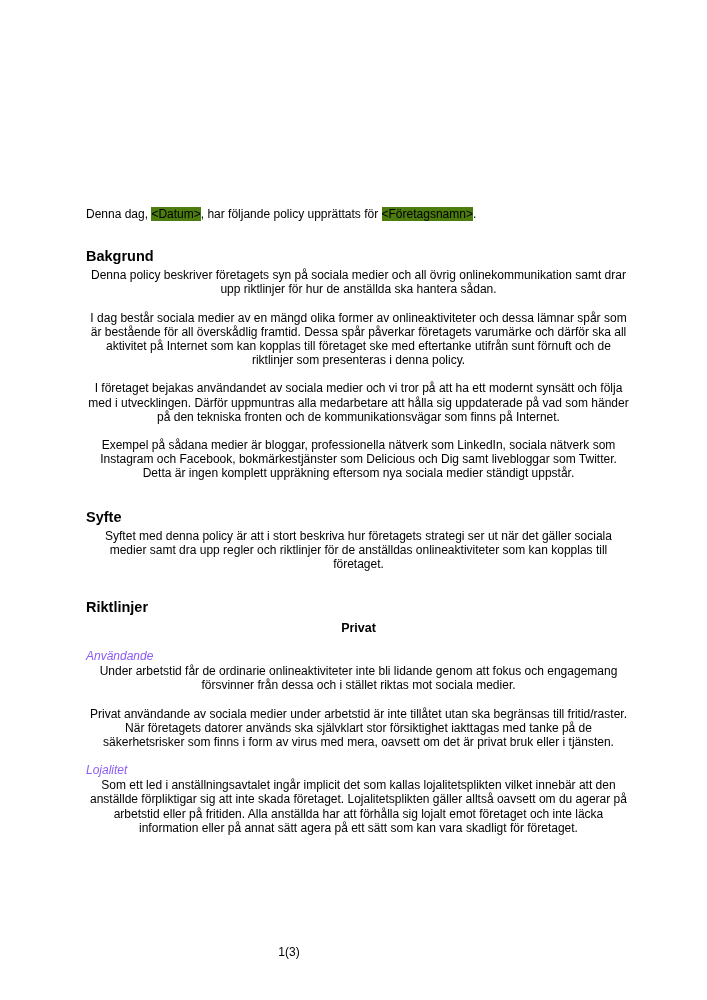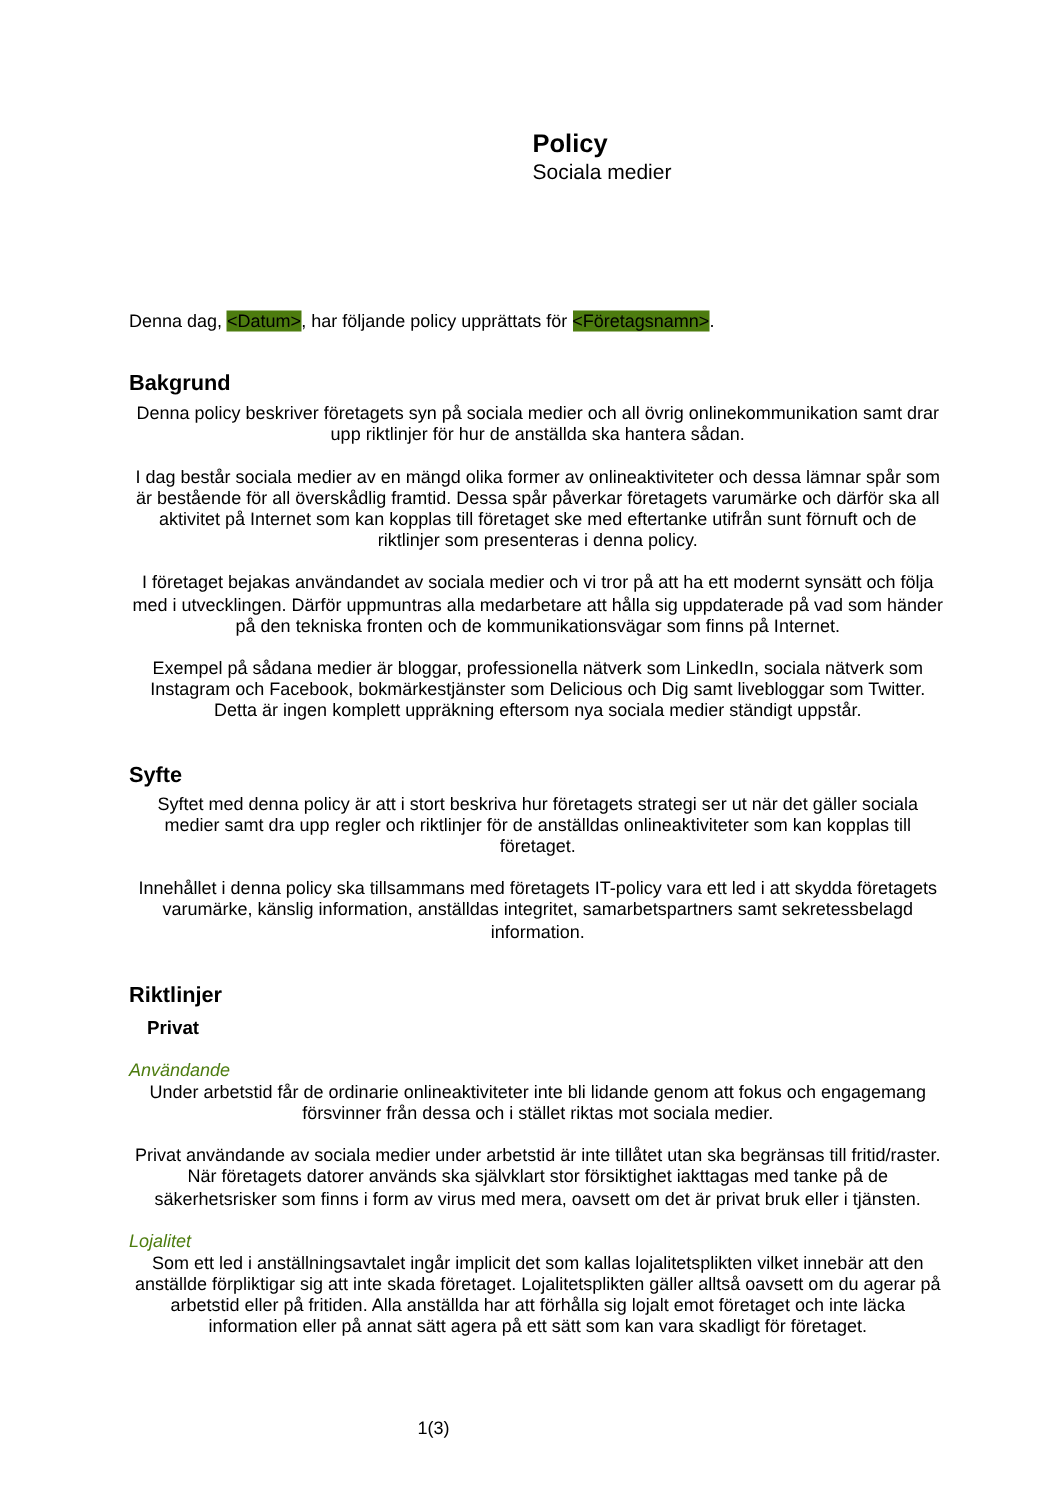--- a/index.html
+++ b/index.html
@@ -9,52 +9,47 @@
   .title-block { position: absolute; left: 355px; top: 86px; }
   .doc-title { font-size: 17px; font-weight: bold; line-height: 20px; margin: 0; }
   .doc-subtitle { font-size: 14px; line-height: 17px; margin: 0; }
   .content { position: absolute; left: 86px; top: 207px; width: 545px; font-size: 12px; line-height: 14.2px; }
   p { margin: 0; }
   .hl { background: #4d7c0f; }
   .intro { margin-bottom: 27px; }
   h2 { font-size: 14.5px; font-weight: bold; margin: 0 0 3px 0; line-height: 17px; }
   .para { margin-bottom: 14px; text-align: center; }
   .section-gap { height: 14px; }
-  h3 { font-size: 12.5px; font-weight: bold; margin: 5px 0 13px 12px; line-height: 15px; }
-  h4 { font-size: 12px; font-style: italic; font-weight: normal; color: #4d7c0f; margin: 0; line-height: 15px; }
+  h3 { font-size: 12.5px; font-weight: bold; margin: 5px 0 13px 0; line-height: 15px; text-align: center; }
+  h4 { font-size: 12px; font-style: italic; font-weight: normal; color: #8b5cf6; margin: 0; line-height: 15px; }
   .footer { position: absolute; top: 945px; left: 0; width: 578px; text-align: center; font-size: 12px; }
 </style>
 </head>
 <body>
 
 <div class="page">
 
-  <div class="title-block">
-    <p class="doc-title">Policy</p>
-    <p class="doc-subtitle">Sociala medier</p>
-  </div>
 
   <div class="content">
 
     <p class="intro"><span>Denna dag, </span><span class="hl">&lt;Datum&gt;</span><span>, har följande policy upprättats för </span><span class="hl">&lt;Företagsnamn&gt;</span><span>.</span></p>
 
     <section>
       <h2>Bakgrund</h2>
       <p class="para">Denna policy beskriver företagets syn på sociala medier och all övrig onlinekommunikation samt drar upp riktlinjer för hur de anställda ska hantera sådan.</p>
       <p class="para">I dag består sociala medier av en mängd olika former av onlineaktiviteter och dessa lämnar spår som är bestående för all överskådlig framtid. Dessa spår påverkar företagets varumärke och därför ska all aktivitet på Internet som kan kopplas till företaget ske med eftertanke utifrån sunt förnuft och de riktlinjer som presenteras i denna policy.</p>
       <p class="para">I företaget bejakas användandet av sociala medier och vi tror på att ha ett modernt synsätt och följa med i utvecklingen. Därför uppmuntras alla medarbetare att hålla sig uppdaterade på vad som händer på den tekniska fronten och de kommunikationsvägar som finns på Internet.</p>
       <p class="para">Exempel på sådana medier är bloggar, professionella nätverk som LinkedIn, sociala nätverk som Instagram och Facebook, bokmärkestjänster som Delicious och Dig samt livebloggar som Twitter. Detta är ingen komplett uppräkning eftersom nya sociala medier ständigt uppstår.</p>
     </section>
 
     <div class="section-gap"></div>
 
     <section>
       <h2>Syfte</h2>
       <p class="para">Syftet med denna policy är att i stort beskriva hur företagets strategi ser ut när det gäller sociala medier samt dra upp regler och riktlinjer för de anställdas onlineaktiviteter som kan kopplas till företaget.</p>
-      <p class="para">Innehållet i denna policy ska tillsammans med företagets IT-policy vara ett led i att skydda företagets varumärke, känslig information, anställdas integritet, samarbetspartners samt sekretessbelagd information.</p>
     </section>
 
     <div class="section-gap"></div>
 
     <section>
       <h2>Riktlinjer</h2>
       <h3>Privat</h3>
 
       <h4>Användande</h4>
       <p class="para">Under arbetstid får de ordinarie onlineaktiviteter inte bli lidande genom att fokus och engagemang försvinner från dessa och i stället riktas mot sociala medier.</p>

